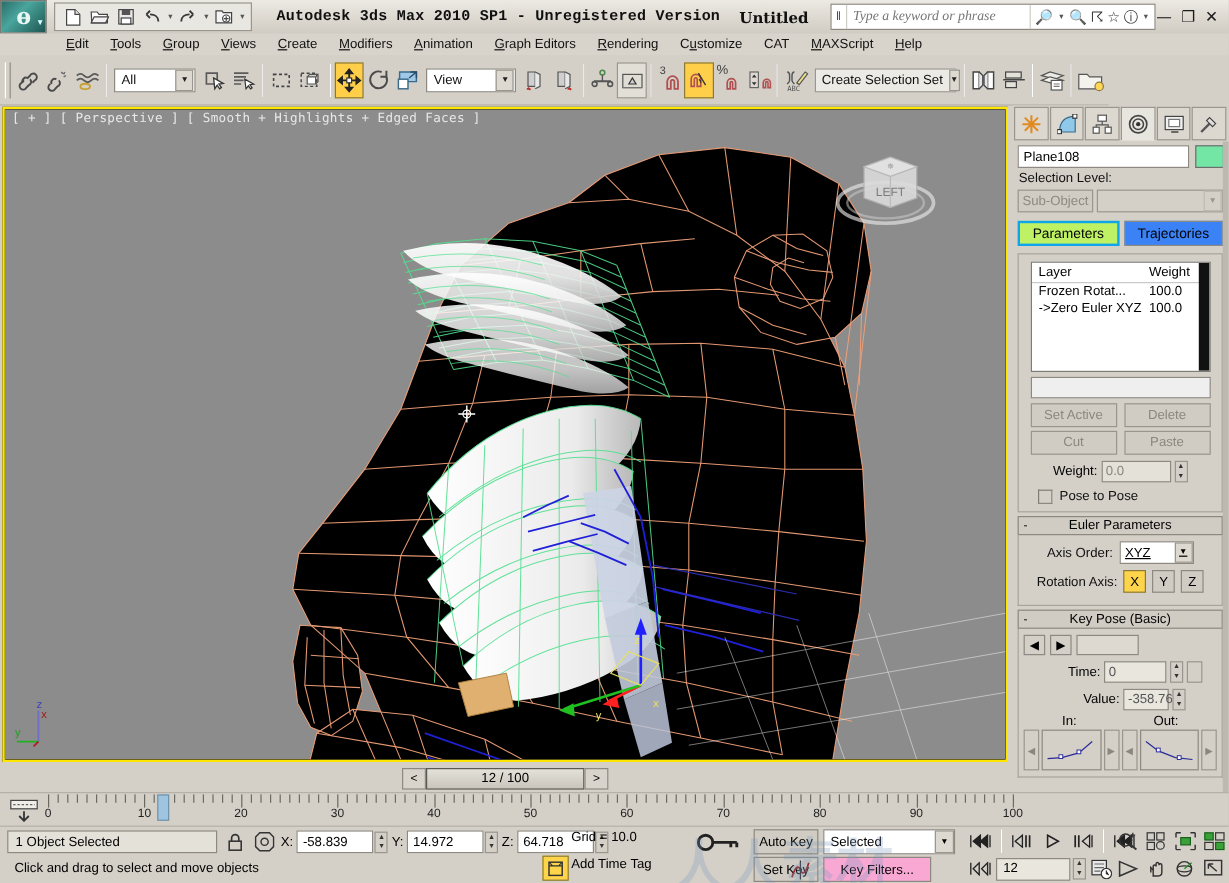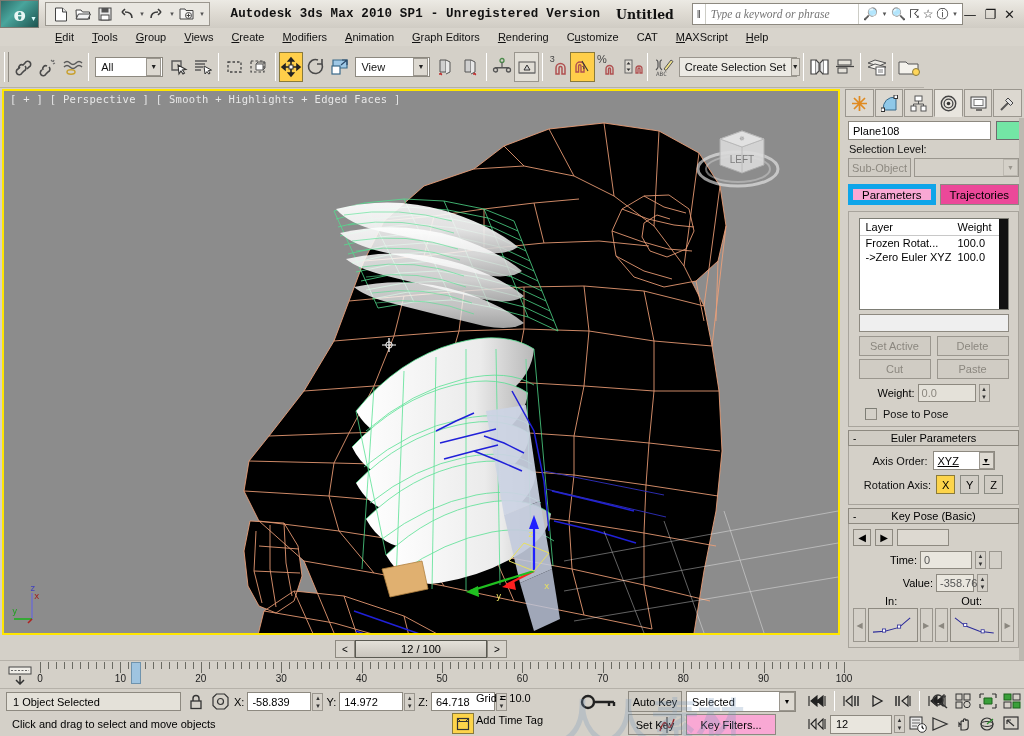--- a/index.html
+++ b/index.html
@@ -152,24 +152,24 @@
   }
   .subcombo {
     flex: 1; height: 19px; border: 1px solid #9a968e; background: #d4d0c8;
     display: flex; align-items: center;
   }
   .subcombo .arrow { width: 15px; height: 17px; margin-left: auto; background: #d4d0c8;
     border: 1px solid #bdb9b1; display:flex;align-items:center;justify-content:center;
     font-size: 7px; color:#9a968e; }
   .ptabs { display: flex; gap: 4px; padding: 5px 5px 4px 5px; }
   .ptab {
-    flex: 1; height: 21px; border: 1px solid #8a8a82; background: #ec4899;
+    flex: 1; height: 21px; border: 1px solid #8a8a82; background: #3b82f6;
     display: flex; align-items: center; justify-content: center; font-size: 11.5px;
   }
-  .ptab.on { background: #f9a8d4; border: 5px solid #0ea5e9; }
+  .ptab.on { background: #bef264; border: 2px solid #0ea5e9; }
   .rollgroup { margin: 2px 5px; border: 1px solid #a8a49c; background: #d4d0c8; padding: 4px; }
   .listbox {
     margin: 2px auto 0 auto; width: 150px; height: 92px; background: #fff;
     border: 1px solid #7d7d75; position: relative; overflow: hidden;
   }
   .listhdr { display: flex; font-size: 11px; padding: 2px 2px 2px 6px;
     border-bottom: 1px solid #c8c8c8; }
   .listhdr .c1 { flex: 1; } .listhdr .c2 { width: 48px; }
   .listrow { display: flex; font-size: 11px; padding: 1px 2px 1px 6px; }
   .listrow .c1 { flex: 1; white-space: nowrap; overflow: hidden; }

